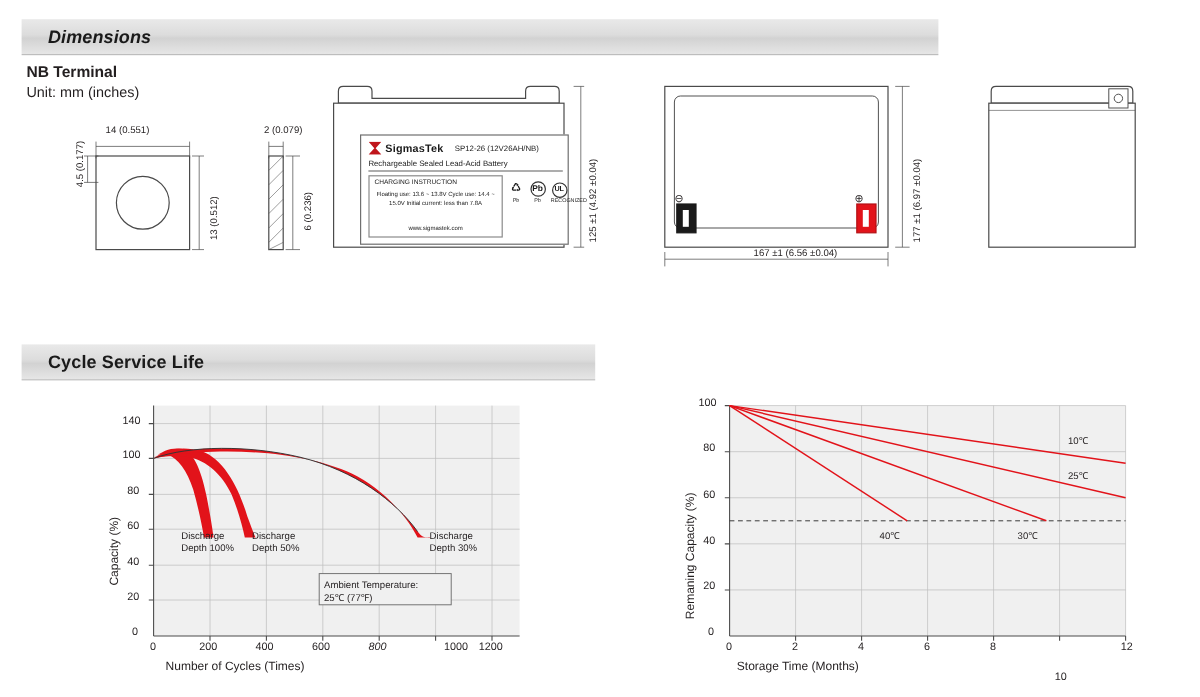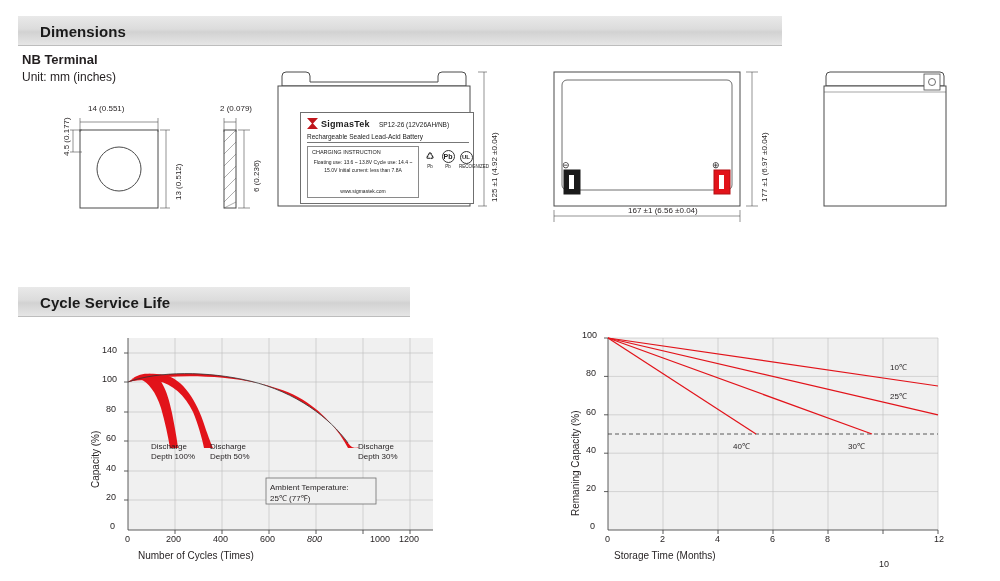--- a/index.html
+++ b/index.html
@@ -22,22 +22,22 @@
   }
   .section-header .title {
     position: absolute;
     left: 22px; top: 50%;
     transform: translateY(-50%);
     font-size: 15px;
     font-weight: bold;
     color: #1a1a1a;
     letter-spacing: .1px;
   }
-  #hdr-dimensions { left: 18px; top: 16px; width: 764px; }
-  #hdr-cycle { left: 18px; top: 287px; width: 392px; }
+  #hdr-dimensions { left: 18px; top: 16px; width: 764px; font-style: italic; }
+  #hdr-cycle { left: 18px; top: 287px; width: 478px; }
   #hdr-self { left: 518px; top: 287px; width: 464px; }
 
   .sub-title {
     position: absolute;
     font-size: 13px; font-weight: bold;
     left: 22px; top: 52px;
   }
   .sub-unit {
     position: absolute;
     font-size: 12px;

